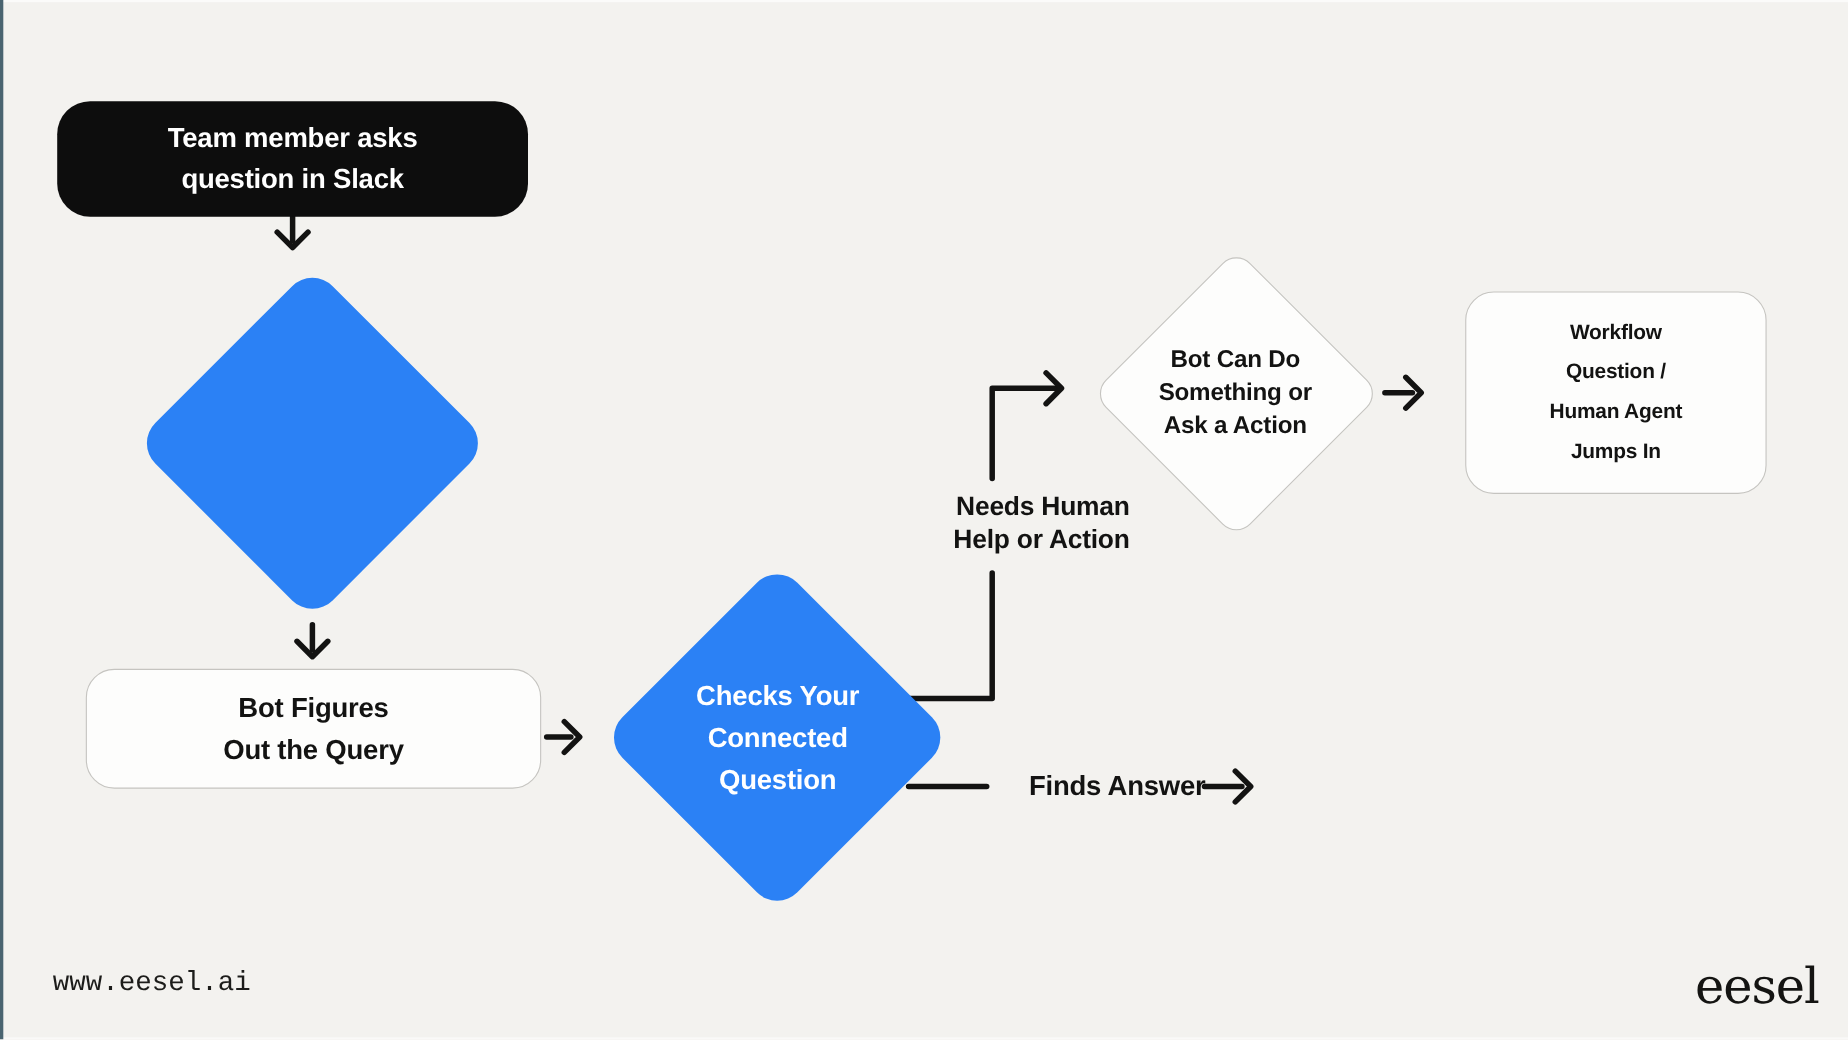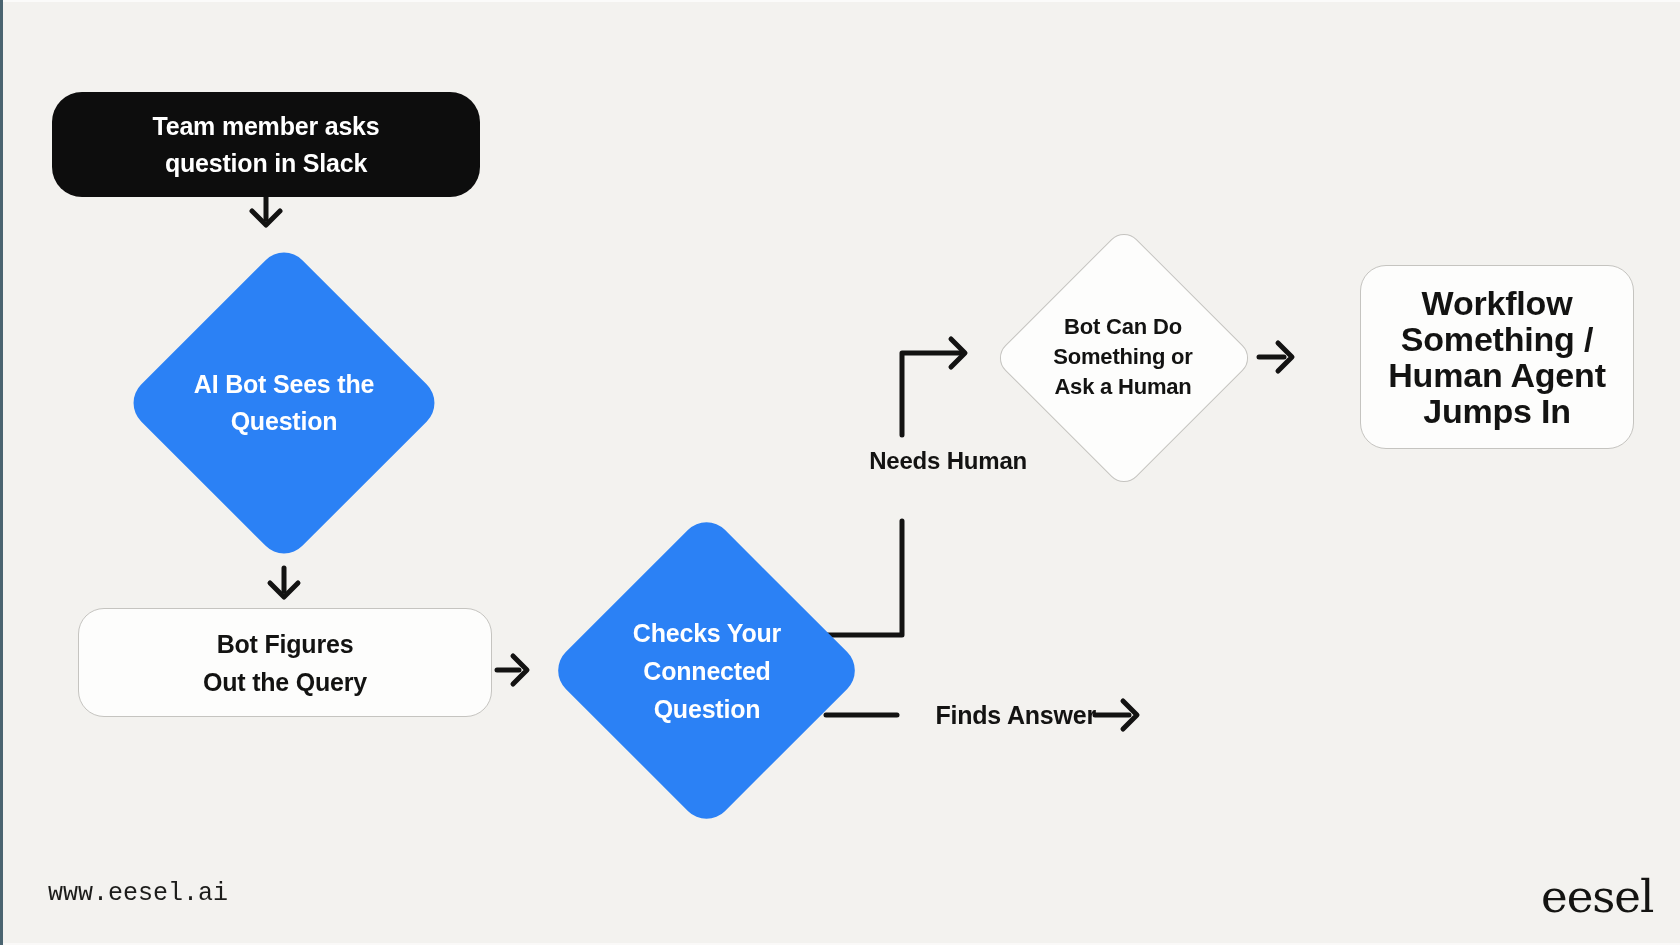--- a/index.html
+++ b/index.html
@@ -13,21 +13,21 @@
   .edge-bottom{position:absolute;left:0;bottom:0;width:100%;height:2px;background:rgba(255,255,255,.55);}
 
   .node{position:absolute;display:flex;flex-direction:column;align-items:center;justify-content:center;
         text-align:center;font-weight:700;letter-spacing:-0.2px;}
   .rect{border-radius:28px;}
   .black-node{background:var(--node-black,#0d0d0d);color:#fff;}
   .white-node{background:var(--node-white,#fdfdfc);border:1.5px solid var(--node-border,#c5c4c0);color:var(--ink,#131312);}
 
   .node-start{left:52px;top:92px;width:428px;height:105px;font-size:25px;line-height:37px;border-radius:30px;}
   .node-figures{left:78px;top:608px;width:412px;height:107px;font-size:25px;line-height:38px;border-radius:26px;}
-  .node-workflow{left:1360px;top:265px;width:272px;height:182px;font-size:34px;line-height:36px;border-radius:26px;text-align:center;}
+  .node-workflow{left:1332px;top:265px;width:272px;height:182px;font-size:19px;line-height:36px;border-radius:26px;text-align:center;}
   .node-gives{left:1165px;top:667px;width:303px;height:105px;font-size:26px;line-height:37px;border-radius:26px;}
 
   .diamond{position:absolute;transform:rotate(45deg);}
   .diamond-blue{background:var(--blue,#2b81f5);}
   .diamond-white{background:var(--node-white,#fdfdfc);border:1.5px solid var(--node-border,#c5c4c0);}
   .d1{left:170px;top:289px;width:228px;height:228px;border-radius:26px;}
   .d2{left:594px;top:558px;width:225px;height:225px;border-radius:26px;}
   .d3{left:1031px;top:265px;width:184px;height:184px;border-radius:18px;}
 
   .dlabel{position:absolute;display:flex;flex-direction:column;align-items:center;justify-content:center;
@@ -85,54 +85,51 @@
       <path class="connector" d="M 1123 701 L 1137 715 L 1123 729"></path>
     </g>
   </svg>
 
   <div class="node rect black-node node-start">
     <div>Team member asks</div>
     <div>question in Slack</div>
   </div>
 
   <div class="diamond diamond-blue d1"></div>
-  <div class="dlabel d1-label">
-    <div>AI Bot Sees the</div>
-    <div>Question</div>
-  </div>
 
   <div class="node rect white-node node-figures">
     <div>Bot Figures</div>
     <div>Out the Query</div>
   </div>
 
   <div class="diamond diamond-blue d2"></div>
   <div class="dlabel d2-label">
     <div>Checks Your</div>
     <div>Connected</div>
     <div>Question</div>
   </div>
 
   <div class="diamond diamond-white d3"></div>
   <div class="dlabel d3-label">
     <div>Bot Can Do</div>
     <div>Something or</div>
-    <div>Ask a Human</div>
+    <div>Ask a Action</div>
   </div>
 
   <div class="node rect white-node node-workflow">
     <div>Workflow</div>
-    <div>Something /</div>
+    <div>Question /</div>
     <div>Human Agent</div>
     <div>Jumps In</div>
   </div>
 
 
   <div class="edge-label label-needs">
     <div>Needs Human</div>
+    <div>Help or Action</div>
   </div>
   <div class="edge-label label-finds">
     <div>Finds Answer</div>
   </div>
 
   <div class="footer-url">www.eesel.ai</div>
   <div class="footer-logo">eesel</div>
 
 </div>
 

